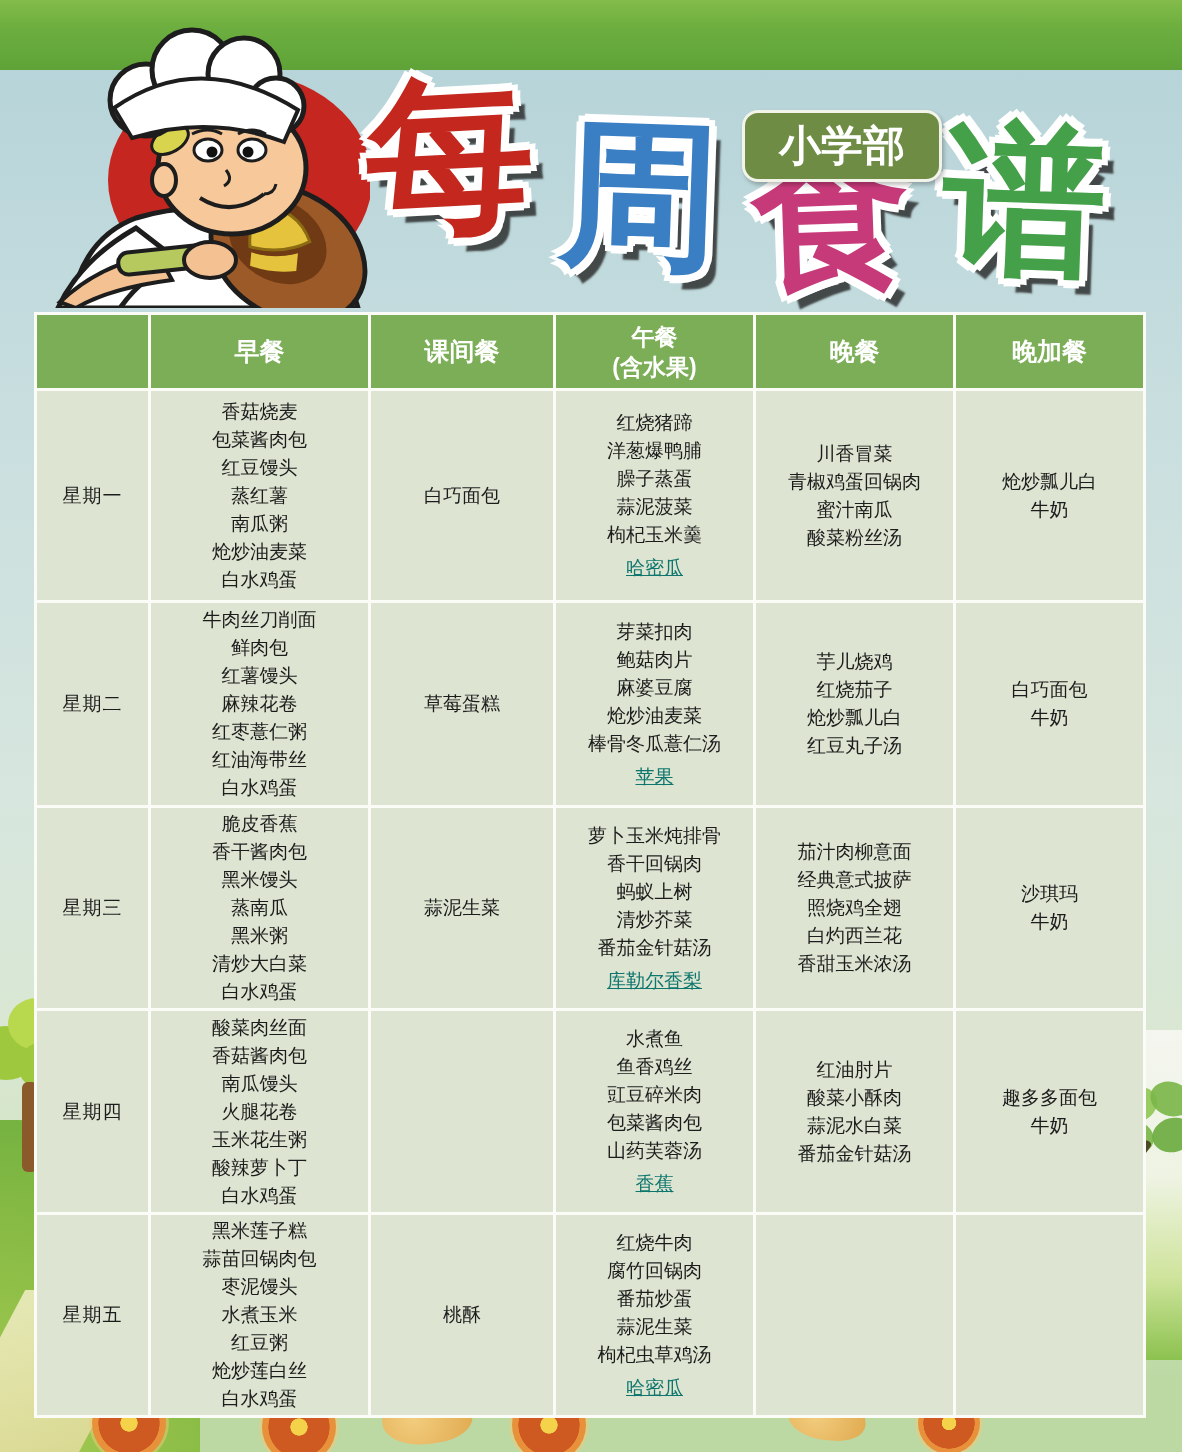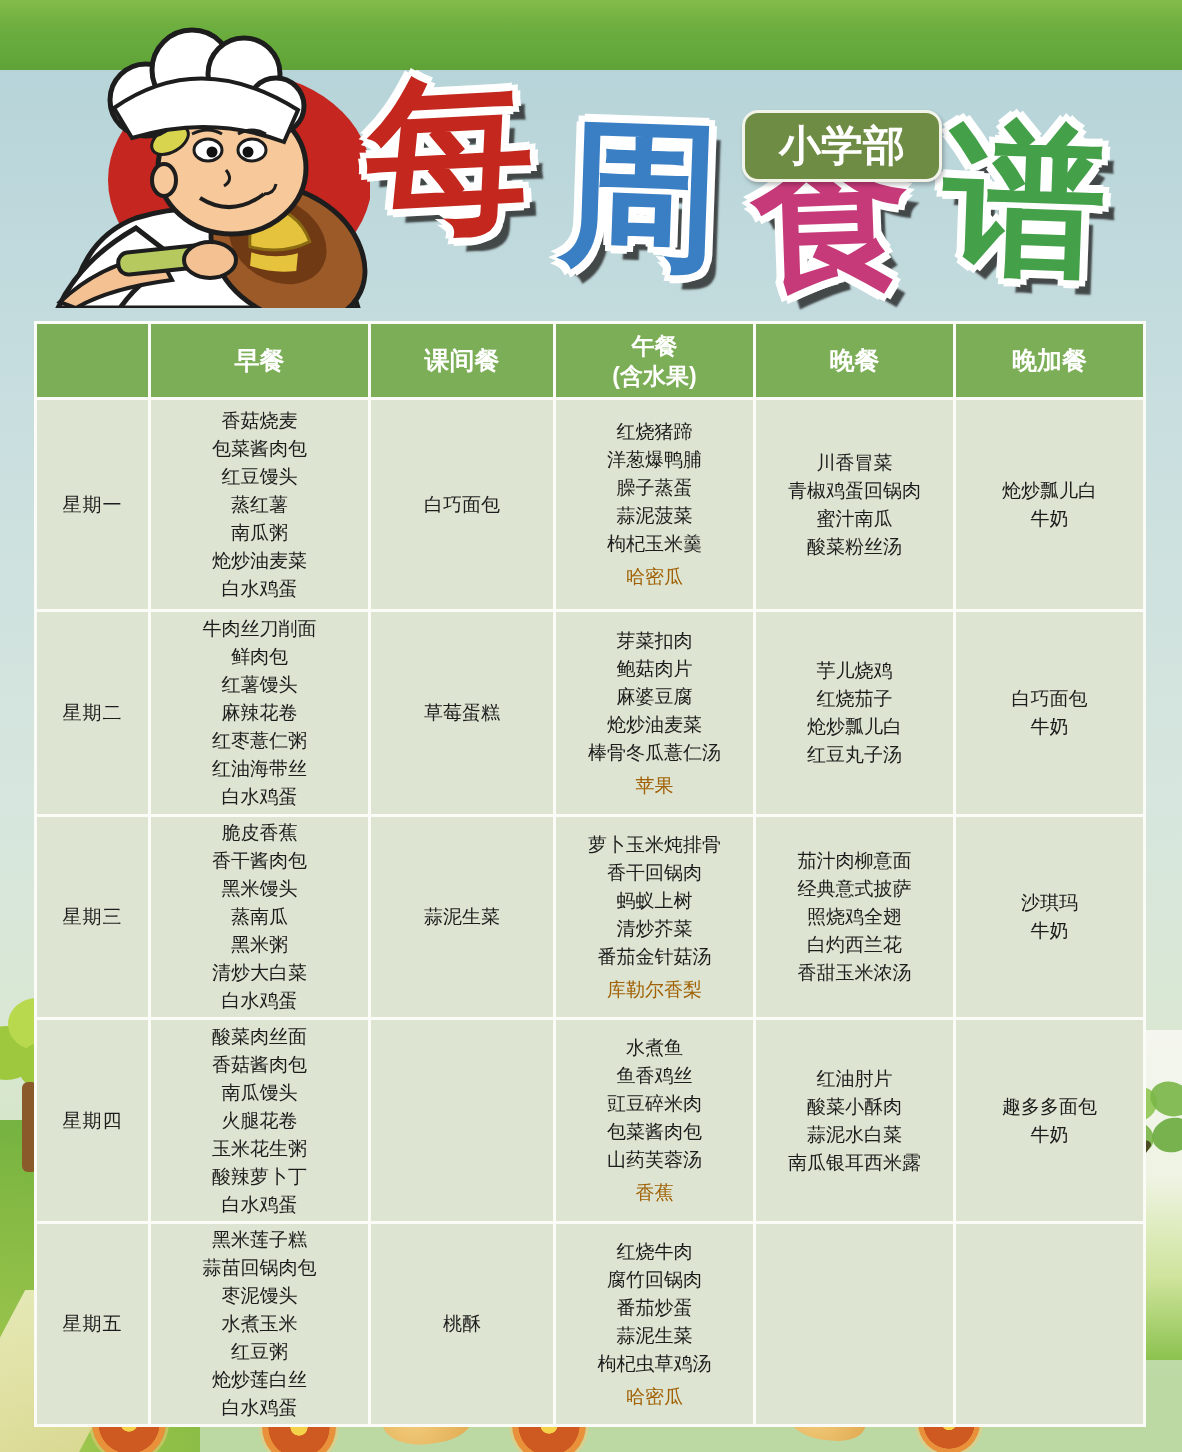--- a/index.html
+++ b/index.html
@@ -56,28 +56,28 @@
   .tc1{left:366px;top:72px;transform:rotate(-3deg);}
   .tc2{left:560px;top:116px;transform:rotate(2deg);font-size:160px;}
   .tc3{left:752px;top:138px;transform:rotate(-2deg);font-size:158px;}
   .tc4{left:944px;top:120px;transform:rotate(2deg);font-size:162px;}
   .badge{position:absolute;left:742px;top:110px;width:194px;height:66px;z-index:5;
     background:#6f8c44;border:3px solid #f2f4ea;border-radius:16px;
     display:flex;align-items:center;justify-content:center;
     color:#fff;font-weight:bold;font-size:42px;box-shadow:2px 3px 4px rgba(0,0,0,.25);}
 
   
-  table.menu{position:absolute;left:34px;top:321px;z-index:3;border-collapse:collapse;table-layout:fixed;width:1112px;}
+  table.menu{position:absolute;left:34px;top:312px;z-index:3;border-collapse:collapse;table-layout:fixed;width:1112px;}
   table.menu th,table.menu td{border:3px solid #fbfcf8;text-align:center;vertical-align:middle;padding:2px 4px;}
   table.menu th{background:#7cae57;color:#fff;font-size:25px;font-weight:bold;height:69px;}
   table.menu td{background:#dde5d2;color:#1c1c1c;font-size:19px;}
   td.day{font-size:24px;letter-spacing:1px;}
   .lines{white-space:pre-line;line-height:28px;}
   .lunch-sub{font-size:23px;line-height:30px;}
-  .fruit{display:inline-block;margin-top:5px;line-height:28px;color:#a16207;}
+  .fruit{display:inline-block;margin-top:5px;line-height:28px;color:#0f766e;text-decoration:underline;}
   .c-day{width:114px}.c-bf{width:220px}.c-sn{width:185px}.c-lu{width:200px}.c-di{width:200px}.c-su{width:190px}
 </style>
 </head>
 <body>
 
 <div class="grass-bottom"></div>
 <div class="hill-left"></div>
 <div class="path-left"></div>
 <div class="tree-left">
   <div class="foliage f1"></div>
@@ -284,21 +284,21 @@
         </td>
       <td><div class="lines">水煮鱼
 鱼香鸡丝
 豇豆碎米肉
 包菜酱肉包
 山药芙蓉汤</div><span class="fruit">香蕉</span></td>
       <td>
           <div class="lines">红油肘片
 酸菜小酥肉
 蒜泥水白菜
-南瓜银耳西米露</div>
+番茄金针菇汤</div>
         </td>
       <td>
           <div class="lines">趣多多面包
 牛奶</div>
         </td>
     </tr>
     <tr style="height:188px">
       <td class="day">星期五</td>
       <td>
           <div class="lines">黑米莲子糕

